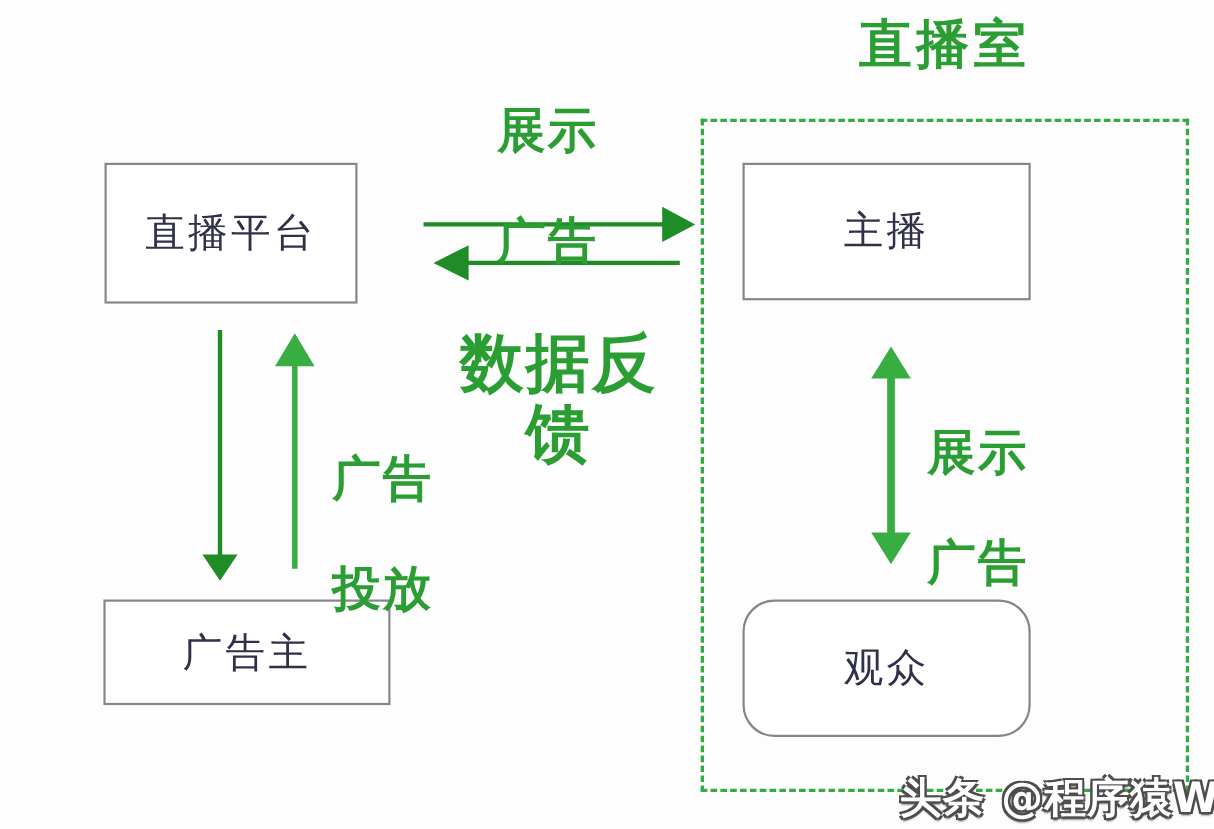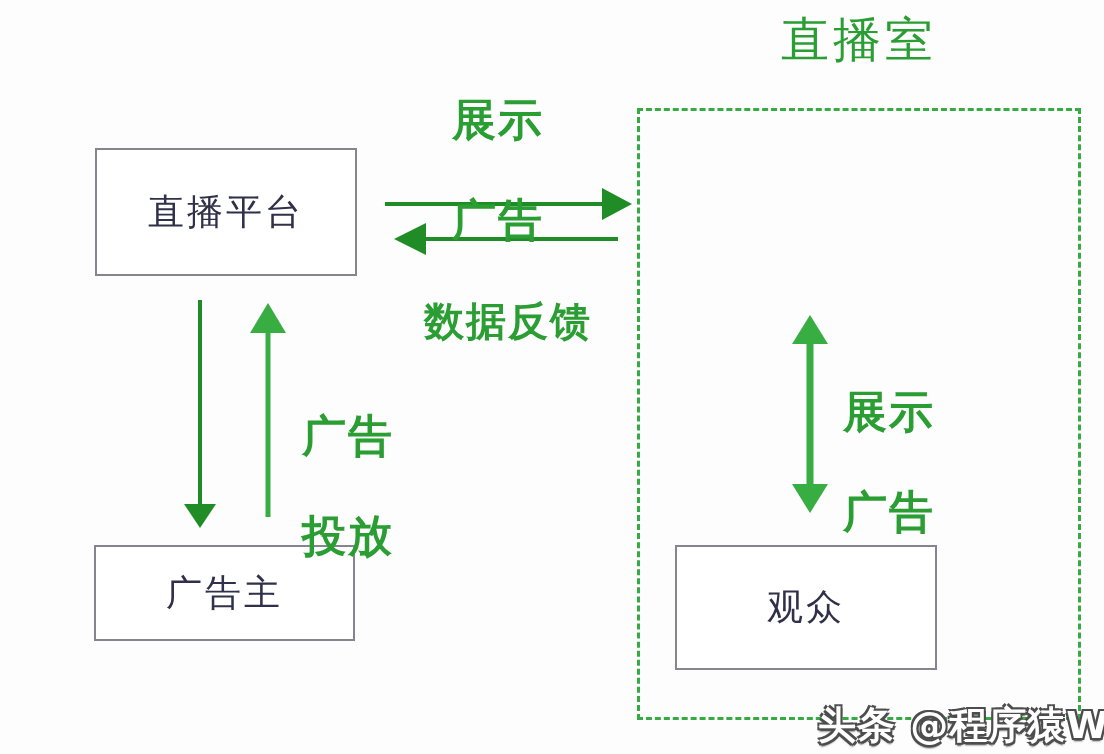--- a/index.html
+++ b/index.html
@@ -24,21 +24,21 @@
 
   
   .dashed-room{
     position:absolute;left:637px;top:108px;width:444px;height:612px;
     border:3px dashed var(--dashed_border,#36ab44);
     box-sizing:border-box;background:transparent;
   }
 
   .room-title{
     position:absolute;left:637px;top:8px;width:444px;
-    text-align:center;font-size:48px;font-weight:400;
+    text-align:center;font-size:48px;font-weight:700;
     color:var(--green_text,#2b9e33);letter-spacing:4px;
   }
 
   
   .edge-label{
     position:absolute;text-align:center;
     color:var(--green_text,#2b9e33);
     font-size:44px;font-weight:700;line-height:1.45;letter-spacing:2px;
   }
   .edge-label span{display:block;margin-top:36px;}
@@ -91,39 +91,42 @@
       <polygon class="hd-bright" points="250,333 286,333 268,303"></polygon>
     </g>
 
     <g>
       <line class="ln-bright" x1="810" y1="340" x2="810" y2="488" stroke-width="7"></line>
       <polygon class="hd-bright" points="792,344 828,344 810,315"></polygon>
       <polygon class="hd-bright" points="792,484 828,484 810,513"></polygon>
     </g>
   </svg>
 
-  <div class="node" style="left:95px;top:148px;width:262px;height:128px;">
+  <div class="node" style="left:95px;top:148px;width:230px;height:128px;">
     <span>直播平台</span>
   </div>
 
+  <div class="node" style="left:675px;top:148px;width:262px;height:125px;">
+    <span>主播</span>
+  </div>
 
   <div class="node" style="left:94px;top:545px;width:261px;height:96px;">
     <span>广告主</span>
   </div>
 
-  <div class="node" style="left:675px;top:545px;width:262px;height:125px;">
+  <div class="node" style="left:675px;top:545px;width:262px;height:125px;border-radius:29px;">
     <span>观众</span>
   </div>
 
   <div class="edge-label" style="left:428px;top:52px;width:140px;">
     <span>展示</span>
     <span>广告</span>
   </div>
 
-  <div class="edge-label single" style="left:402px;top:263px;width:212px;font-size:40px;">
+  <div class="edge-label single" style="left:402px;top:263px;width:212px;font-size:58px;">
     <span>数据反馈</span>
   </div>
 
 
   <div class="edge-label" style="left:288px;top:368px;width:120px;">
     <span>广告</span>
     <span>投放</span>
   </div>
 
   <div class="edge-label" style="left:830px;top:344px;width:118px;">

